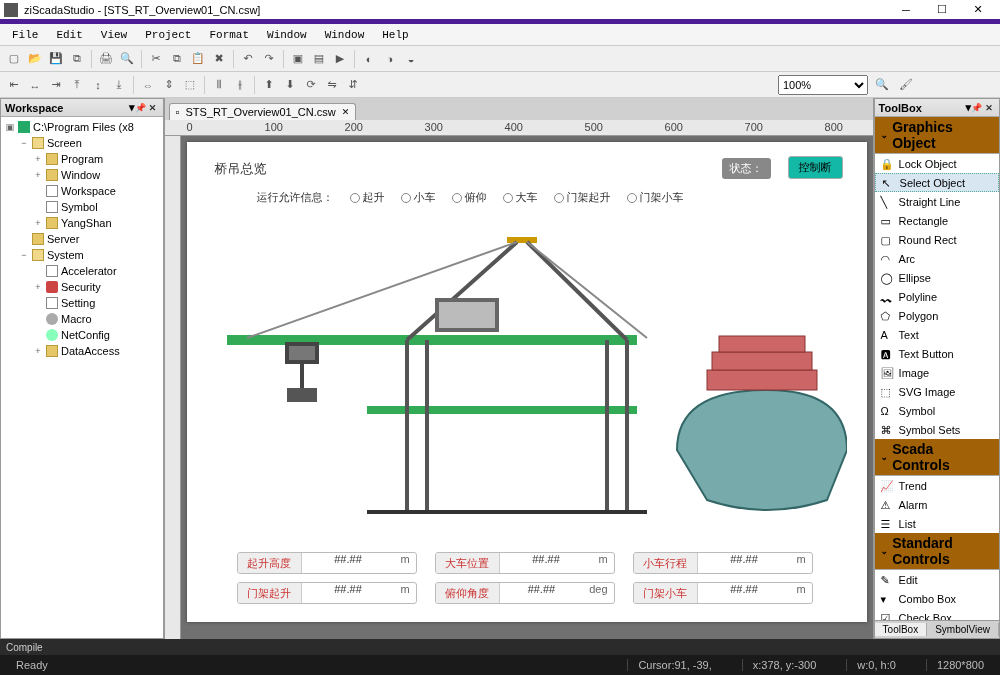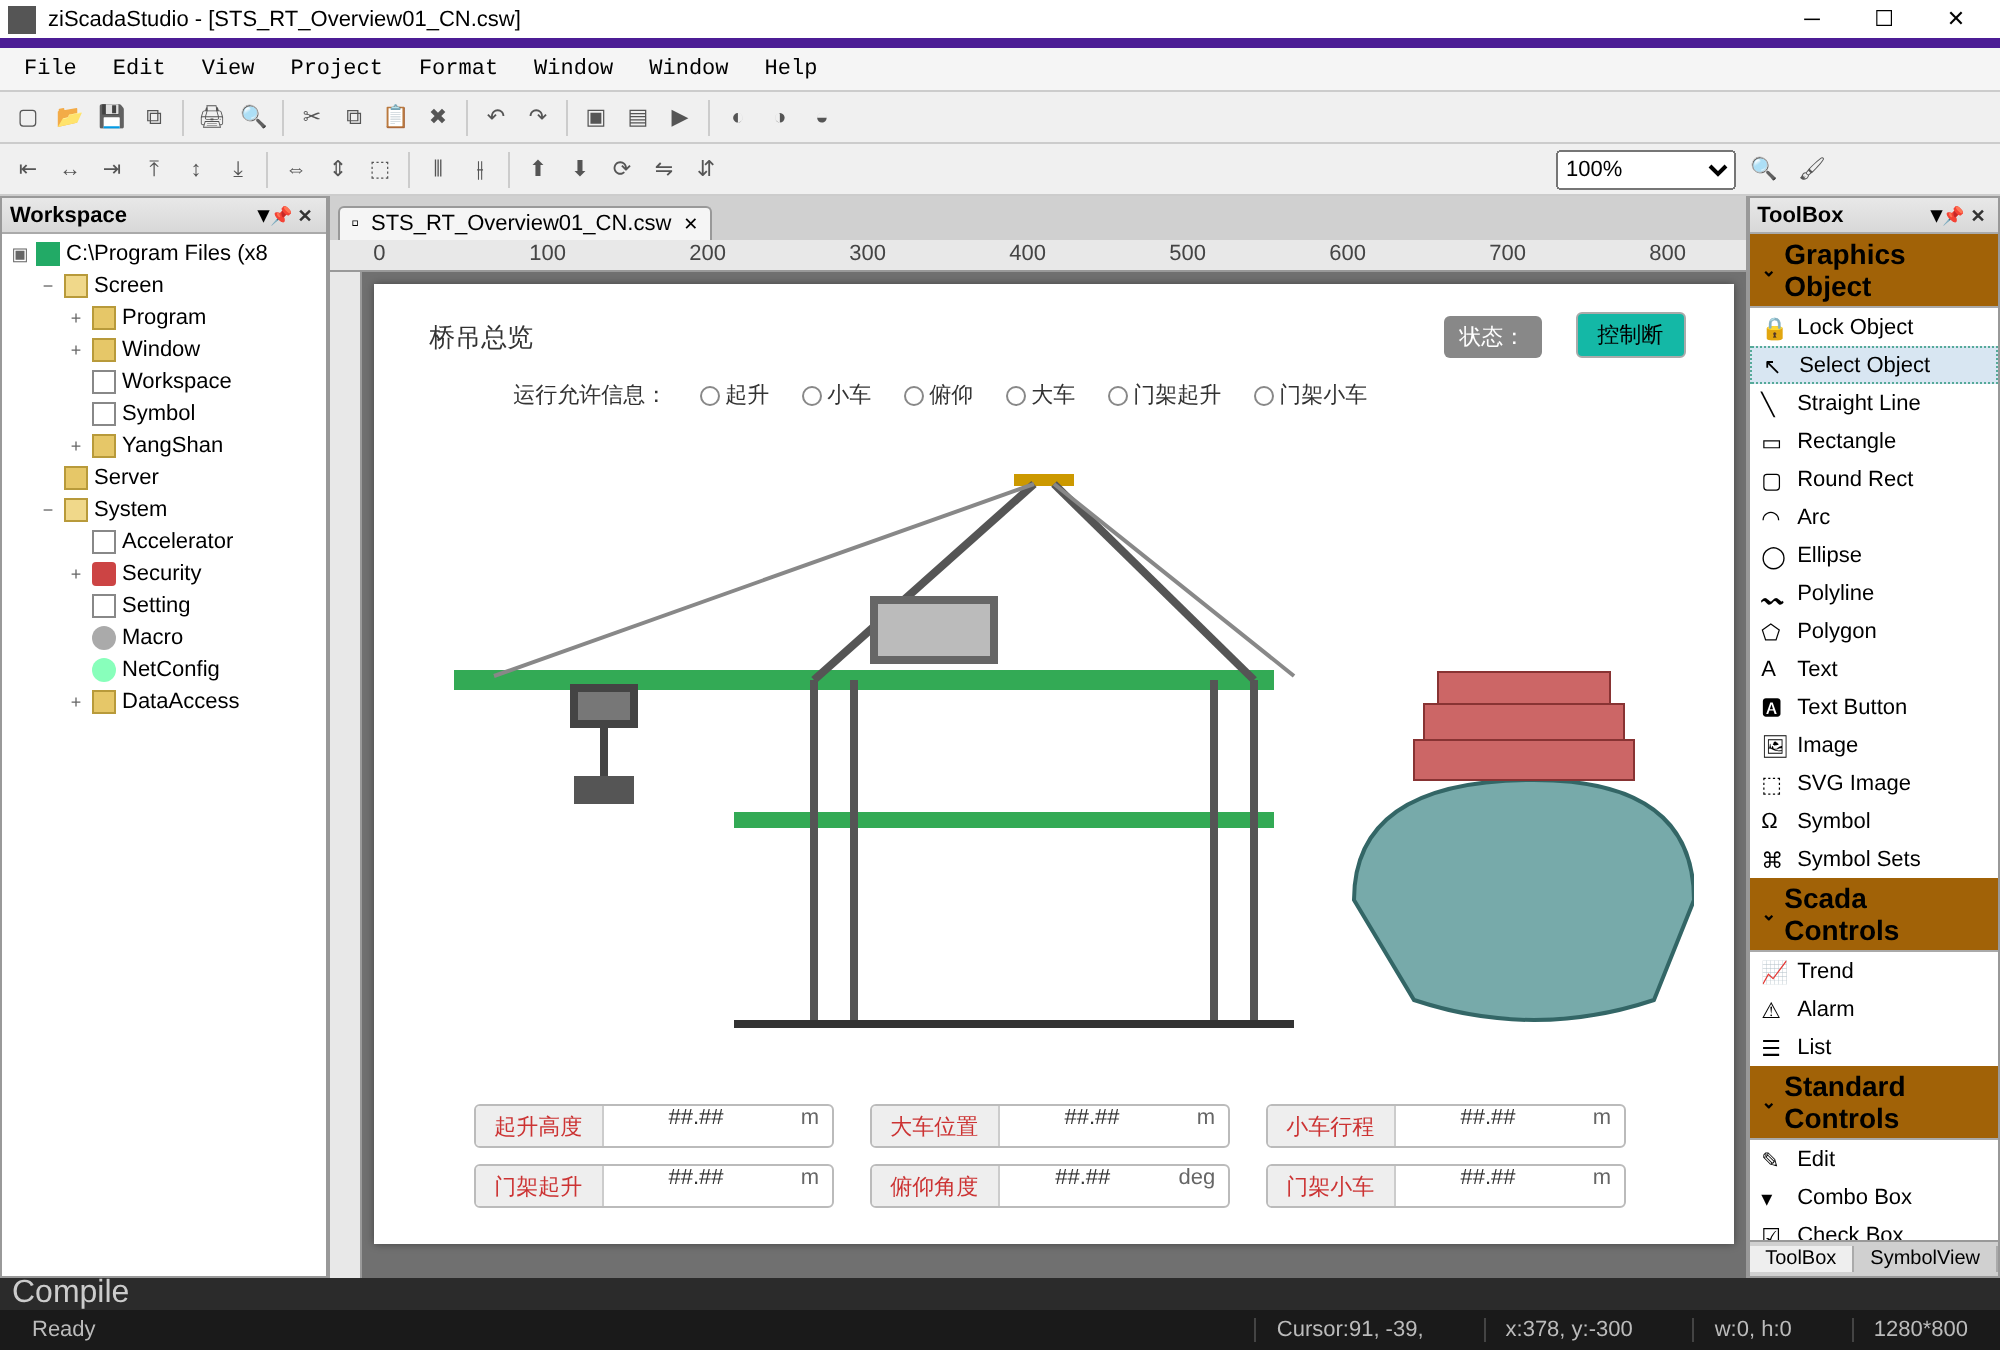--- a/index.html
+++ b/index.html
@@ -58,21 +58,21 @@
 .toolbox { width: 130px; }
 .tb-section { background:#a16207; border-bottom:1px solid #aaa; padding:2px 6px; font-weight:bold; font-size:14px; display:flex; align-items:center;}
 .tb-section::before { content:"⌄"; margin-right:4px; font-size:9px;}
 .tb-list { background:#fff; }
 .tb-item { display:flex; align-items:center; gap:6px; padding:2px 6px; height:19px;}
 .tb-item.sel { background:#d8e6f2; border:1px dotted #5a9; }
 .tb-item .ti-ico { width:12px; height:12px; }
 .bottom-tabs { height:18px; background:#d0d0d0; display:flex; align-items:center; border-top:1px solid #999;}
 .bottom-tabs .bt { padding:1px 8px; border-right:1px solid #aaa; font-size:10px;}
 .bottom-tabs .bt.active { background:#eee; }
-.compile-bar { height:16px; background:#2b2b2b; color:#ccc; padding:0 6px; display:flex; align-items:center; font-size:16px;}
+.compile-bar { height:16px; background:#2b2b2b; color:#ccc; padding:0 6px; display:flex; align-items:center; font-size:10px;}
 .statusbar { height:20px; background:#1a1a1a; color:#bbb; display:flex; align-items:center; padding:0 6px; gap:20px; font-size:10px;}
 .statusbar .seg { padding:0 10px; border-left:1px solid #444;}
 .statusbar .seg:first-child { border-left:none; flex:0 0 auto;}
 .statusbar .push { flex:1; }
 
 .crane-area svg { width:100%; height:100%; }
 </style>
 </head>
 <body>
 

